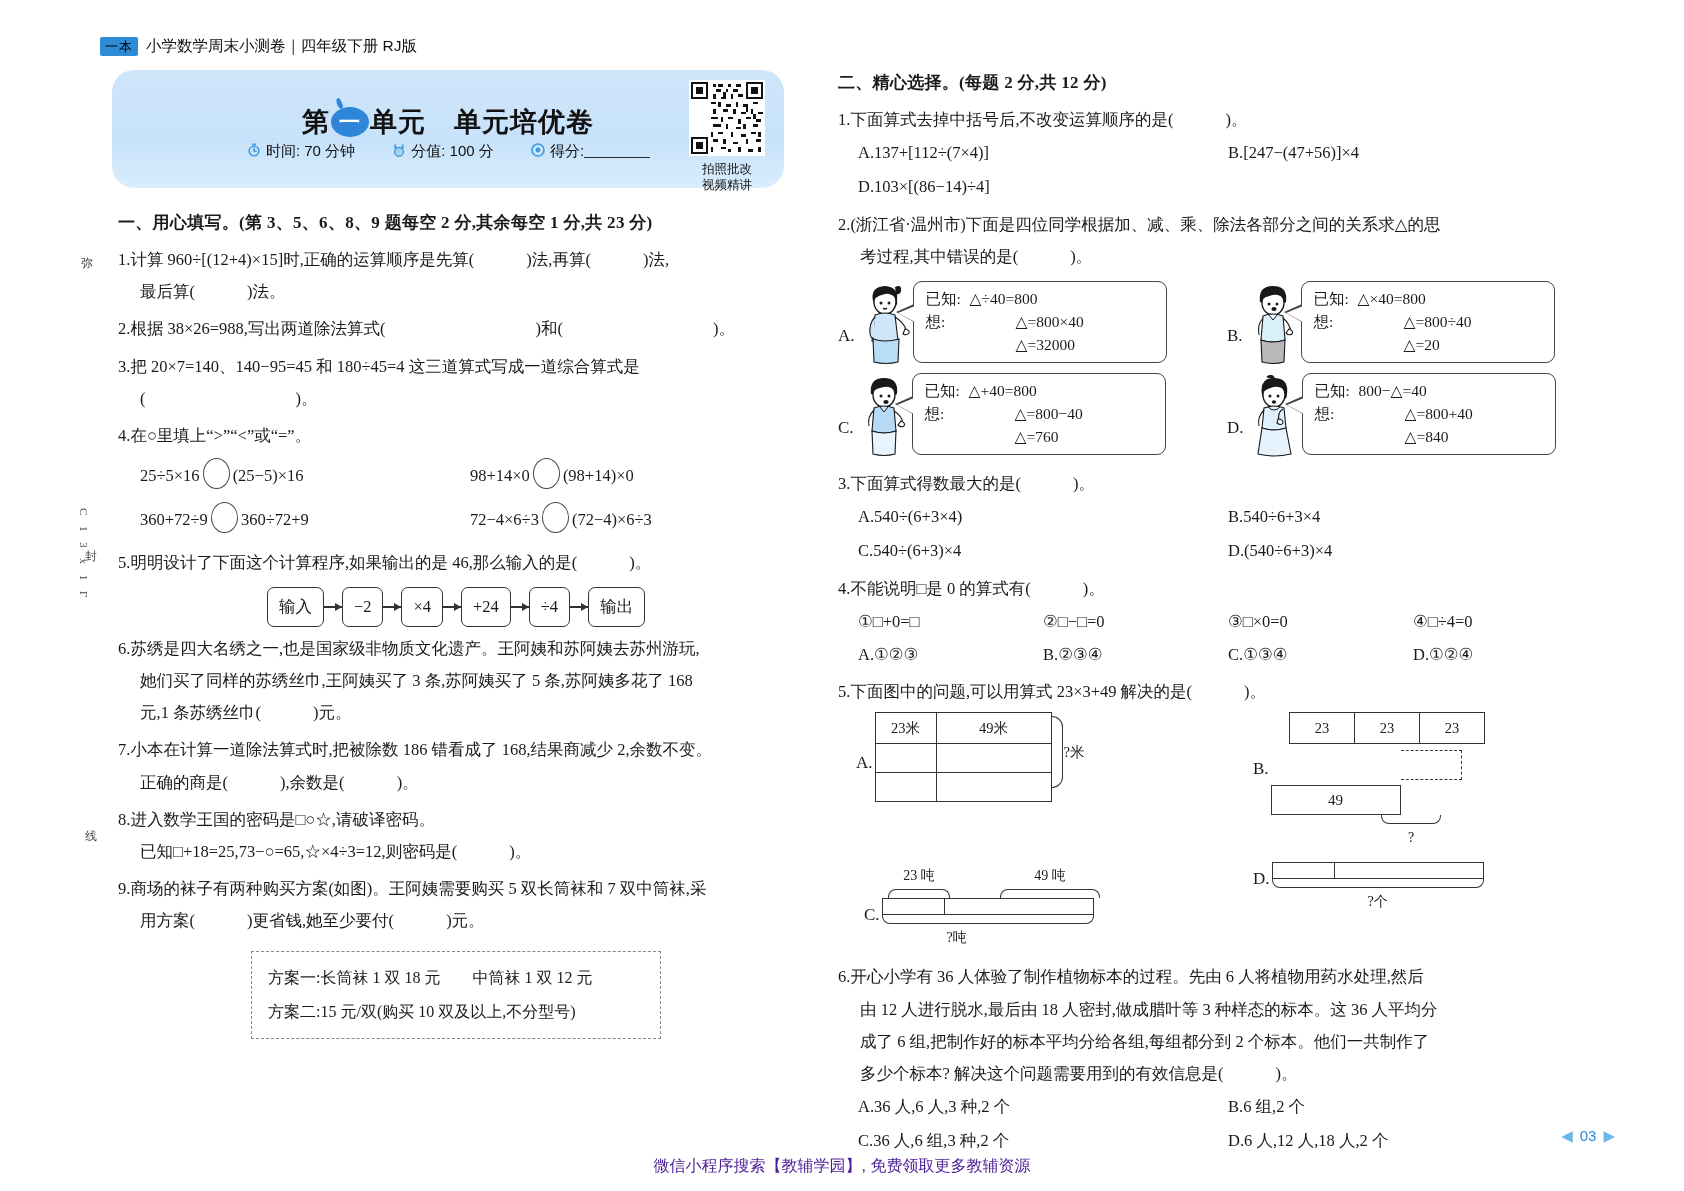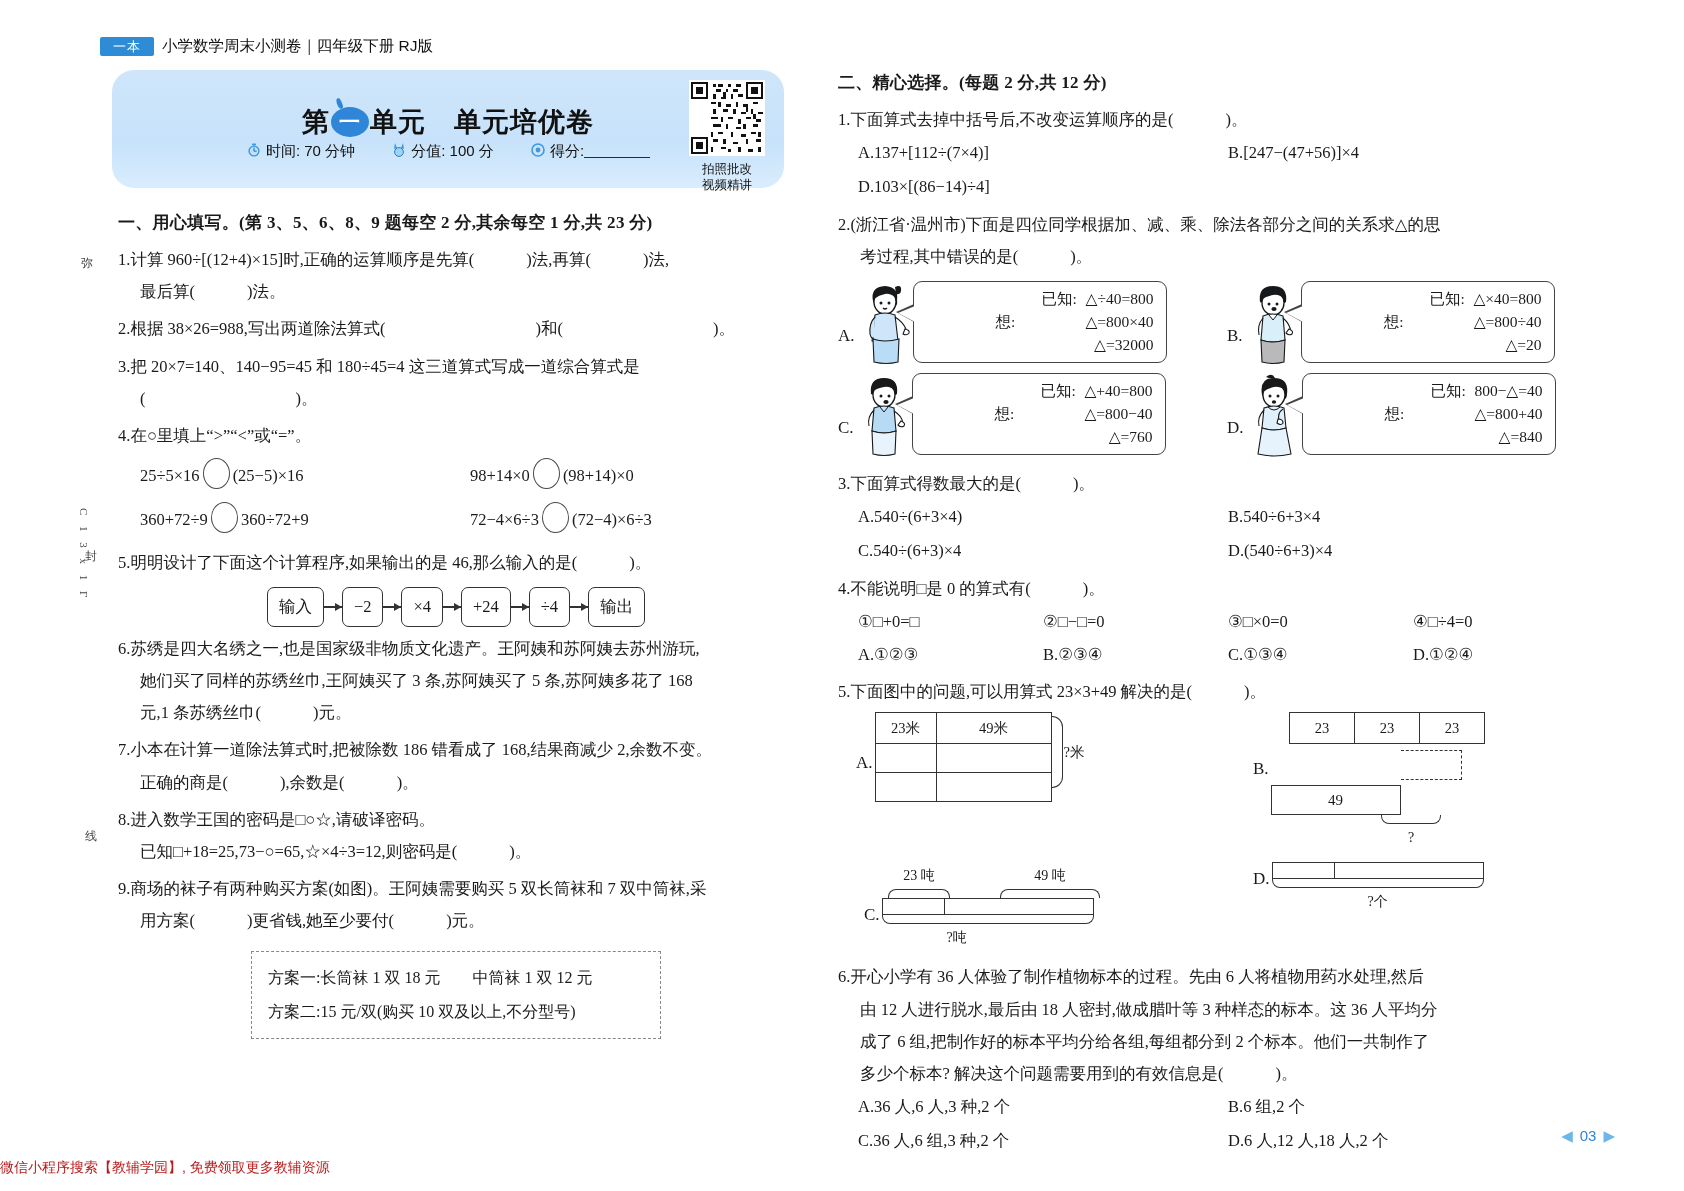--- a/index.html
+++ b/index.html
@@ -9,22 +9,22 @@
     font-family:"Liberation Serif","DejaVu Serif",serif;
     color:#1a1a1a;
     position:relative;
     overflow:hidden;
   }
   .page{position:relative;width:1684px;height:1191px;}
 
   
   .brandline{position:absolute;left:100px;top:36px;display:flex;align-items:center;gap:8px;}
   .brandbadge{
-    background:#2e8cd6;color:#ffffff;font-size:13px;line-height:1;
-    padding:3px 13px;border-radius:2px;font-family:"Liberation Sans",sans-serif;
+    background:#2e8cd6;color:#000000;font-size:13px;line-height:1;
+    padding:3px 5px;border-radius:2px;font-family:"Liberation Sans",sans-serif;
     letter-spacing:1px;
   }
   .brandtext{font-size:15.5px;font-family:"Liberation Sans",sans-serif;color:#111;}
 
   
   .banner{
     position:absolute;left:112px;top:70px;width:672px;height:118px;
     background:linear-gradient(180deg,#cfe6fa 0%,#c7e2fa 60%,#d9edfd 100%);
     border-radius:22px;
   }
@@ -99,21 +99,21 @@
     font-size:15.5px;line-height:1.5;position:relative;background:#fff;min-width:228px;
   }
   .bubble::before{
     content:"";position:absolute;left:-16px;top:24px;
     border-top:7px solid transparent;border-bottom:9px solid transparent;border-right:17px solid #fff;z-index:2;
   }
   .bubble::after{
     content:"";position:absolute;left:-18px;top:22px;
     border-top:8.5px solid transparent;border-bottom:10.5px solid transparent;border-right:18px solid #444;z-index:1;
   }
-  .brow{display:flex;white-space:nowrap;justify-content:flex-end;}
+  .brow{display:flex;white-space:nowrap;}
   .blab{width:44px;flex:0 0 44px;}
   .bval{}
   .bval.ind{padding-left:46px;}
 
   
   .diagrow{display:grid;grid-template-columns:1fr 1fr;column-gap:10px;margin-top:4px;}
   .diagcell{display:flex;align-items:flex-start;}
   .dl{font-size:17px;padding-top:34px;margin-right:2px;}
 
   .tblA{border-collapse:collapse;}
@@ -132,21 +132,21 @@
   .bBrace{margin-left:128px;width:60px;text-align:center;font-size:14px;}
   .bBrace .bb{height:8px;border:1.5px solid #333;border-top:none;border-radius:0 0 8px 8px;}
   .segbar{display:flex;border:1.5px solid #333;height:15px;}
   .seg{border-right:1.5px solid #333;}
   .seg:last-child{border-right:none;}
   .topbrace{height:8px;border:1.5px solid #333;border-bottom:none;border-radius:8px 8px 0 0;}
   .botbrace{height:8px;border:1.5px solid #333;border-top:none;border-radius:0 0 8px 8px;}
   .tinylab{font-size:14px;text-align:center;}
 
   
-  .footer{position:absolute;left:0;right:0;bottom:14px;font-size:14px;font-family:"Liberation Sans",sans-serif;color:#b91c1c;}
+  .footer{position:absolute;left:0;right:0;bottom:14px;text-align:center;font-size:16px;font-family:"Liberation Sans",sans-serif;color:#4c1d95;}
   .pagenum{position:absolute;right:62px;bottom:46px;font-size:15px;color:#2f86d8;font-family:"Liberation Sans",sans-serif;}
   .pagenum .ar{color:#6cb6e8;margin:0 7px;}
 
   
   .sidemark{position:absolute;left:78px;font-size:12px;color:#444;writing-mode:vertical-rl;letter-spacing:4px;}
 </style>
 </head>
 <body>
 
 <div class="page">

